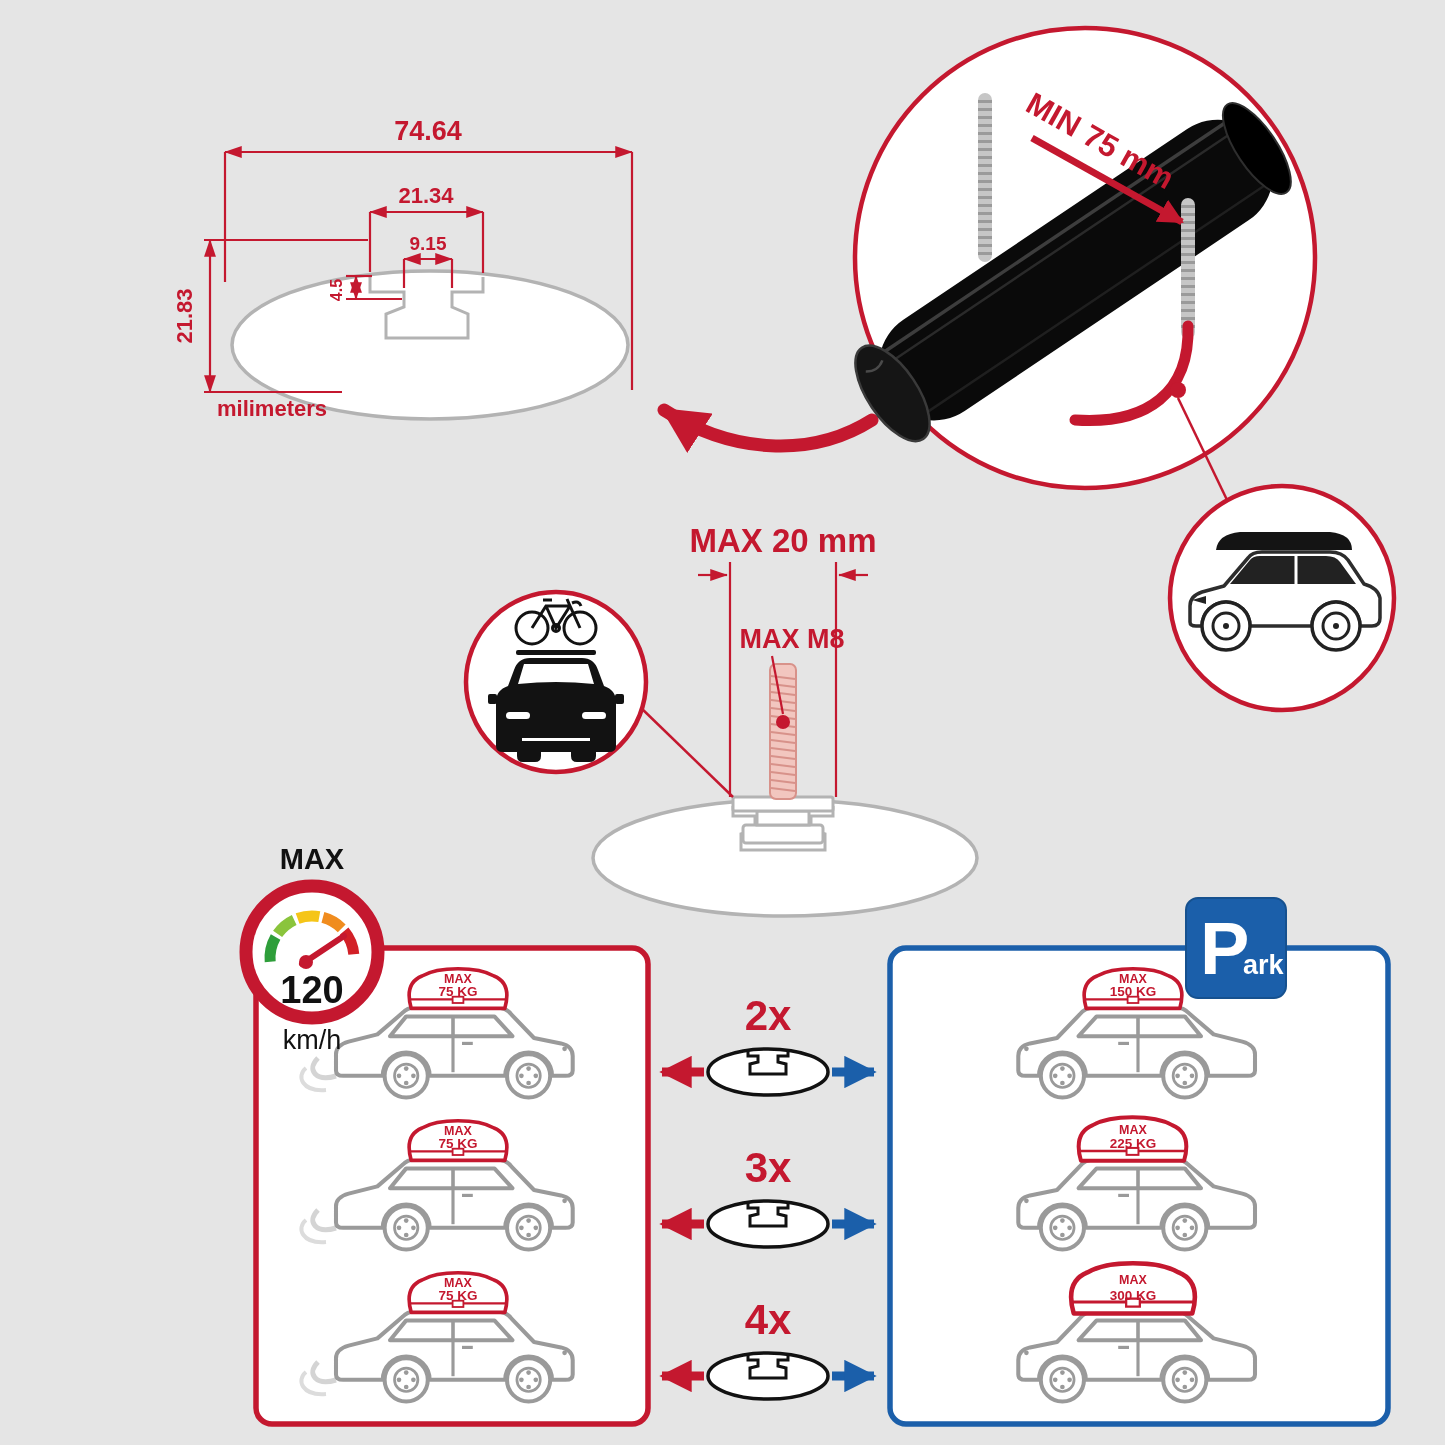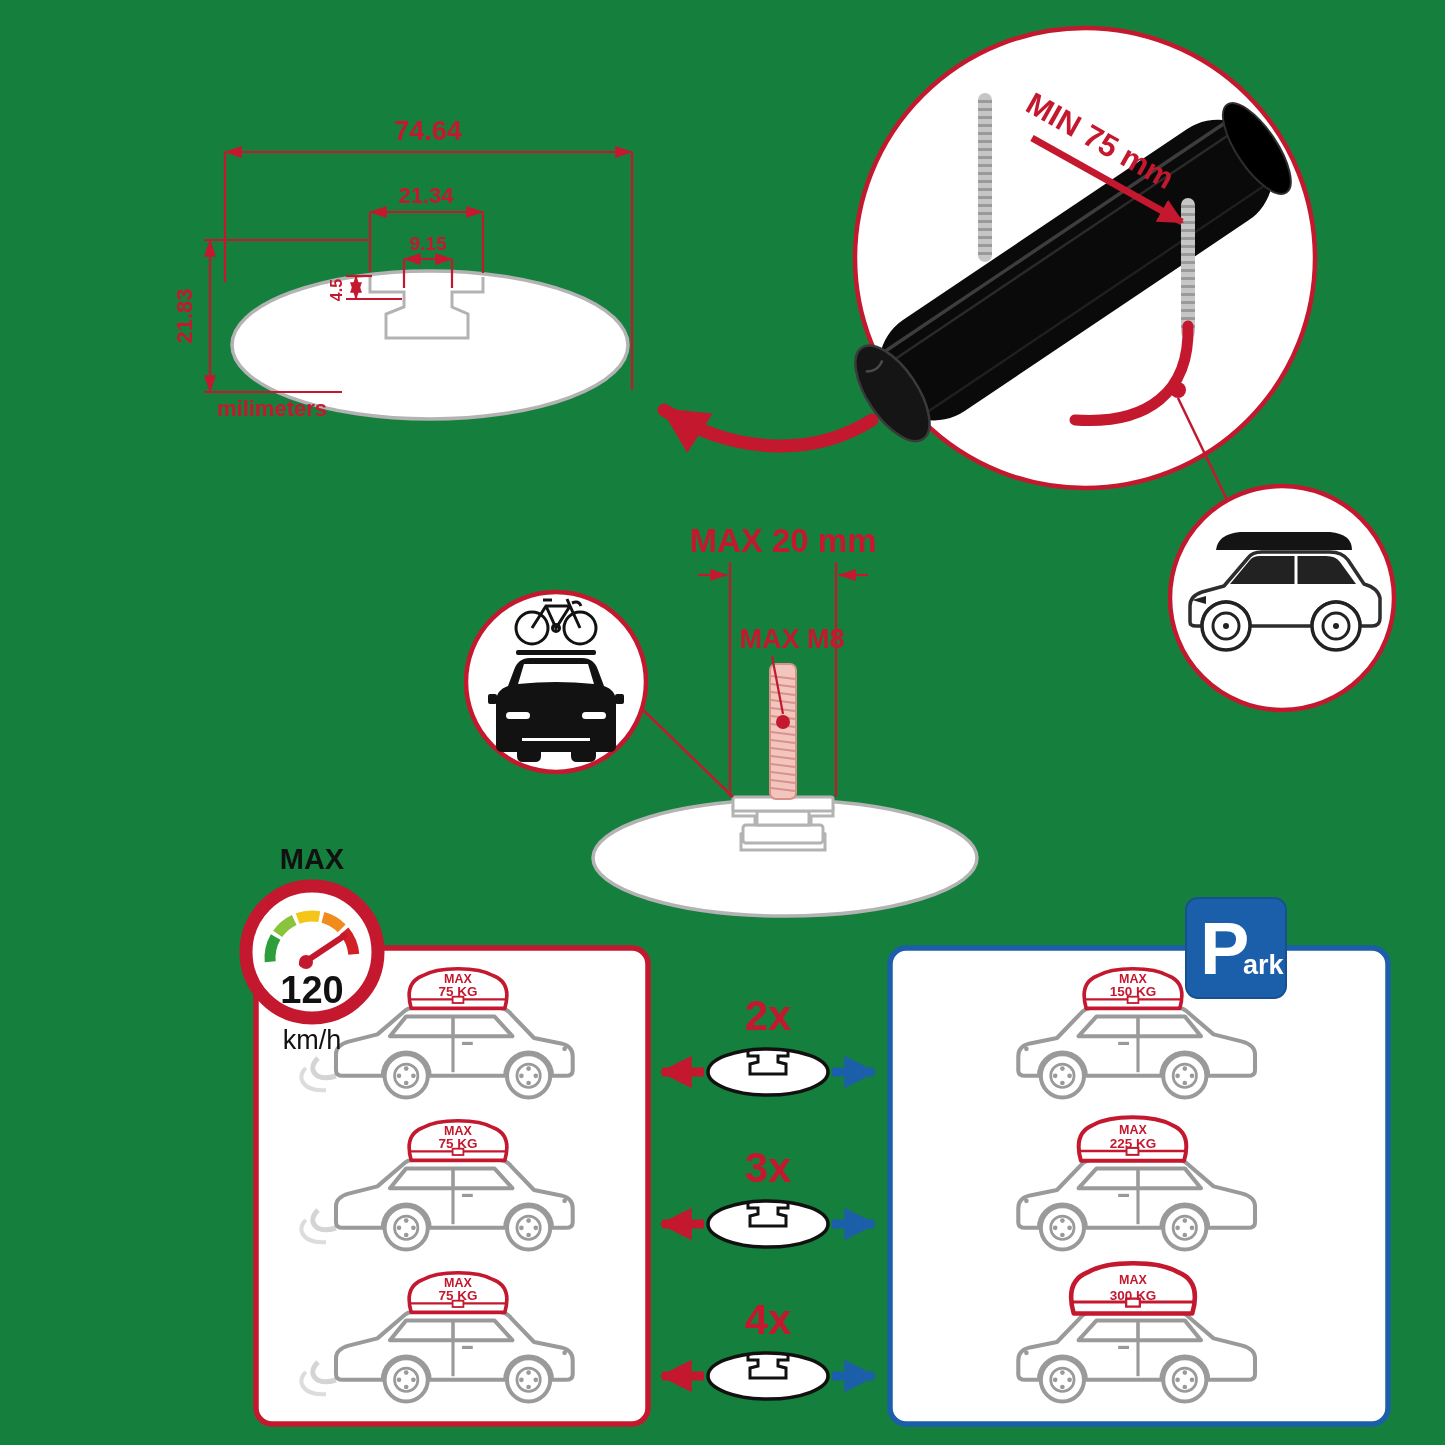--- a/index.html
+++ b/index.html
@@ -1,16 +1,16 @@
 <!DOCTYPE html>
 <html><head>
 <meta charset="utf-8">
 <style>
   html,body{margin:0;padding:0;background:#ffffff;}
-  #stage{position:relative;width:1445px;height:1445px;background:#15803d;overflow:hidden;}
+  #stage{position:relative;width:1445px;height:1445px;background:#e5e5e5;overflow:hidden;}
   svg{position:absolute;left:0;top:0;}
   text{font-family:"Liberation Sans", sans-serif;}
   .tc{text-anchor:middle;}
   .t-red{fill:#C4182F;}
   .t-dark{fill:#111111;}
   .t-white{fill:#ffffff;}
   .b{font-weight:bold;}
   .dimline{stroke:#C4182F;stroke-width:2.2;fill:none;}
   .profile{stroke:#B3B3B3;stroke-width:3.5;fill:#ffffff;}
   .profileline{stroke:#B3B3B3;stroke-width:3;fill:none;}

